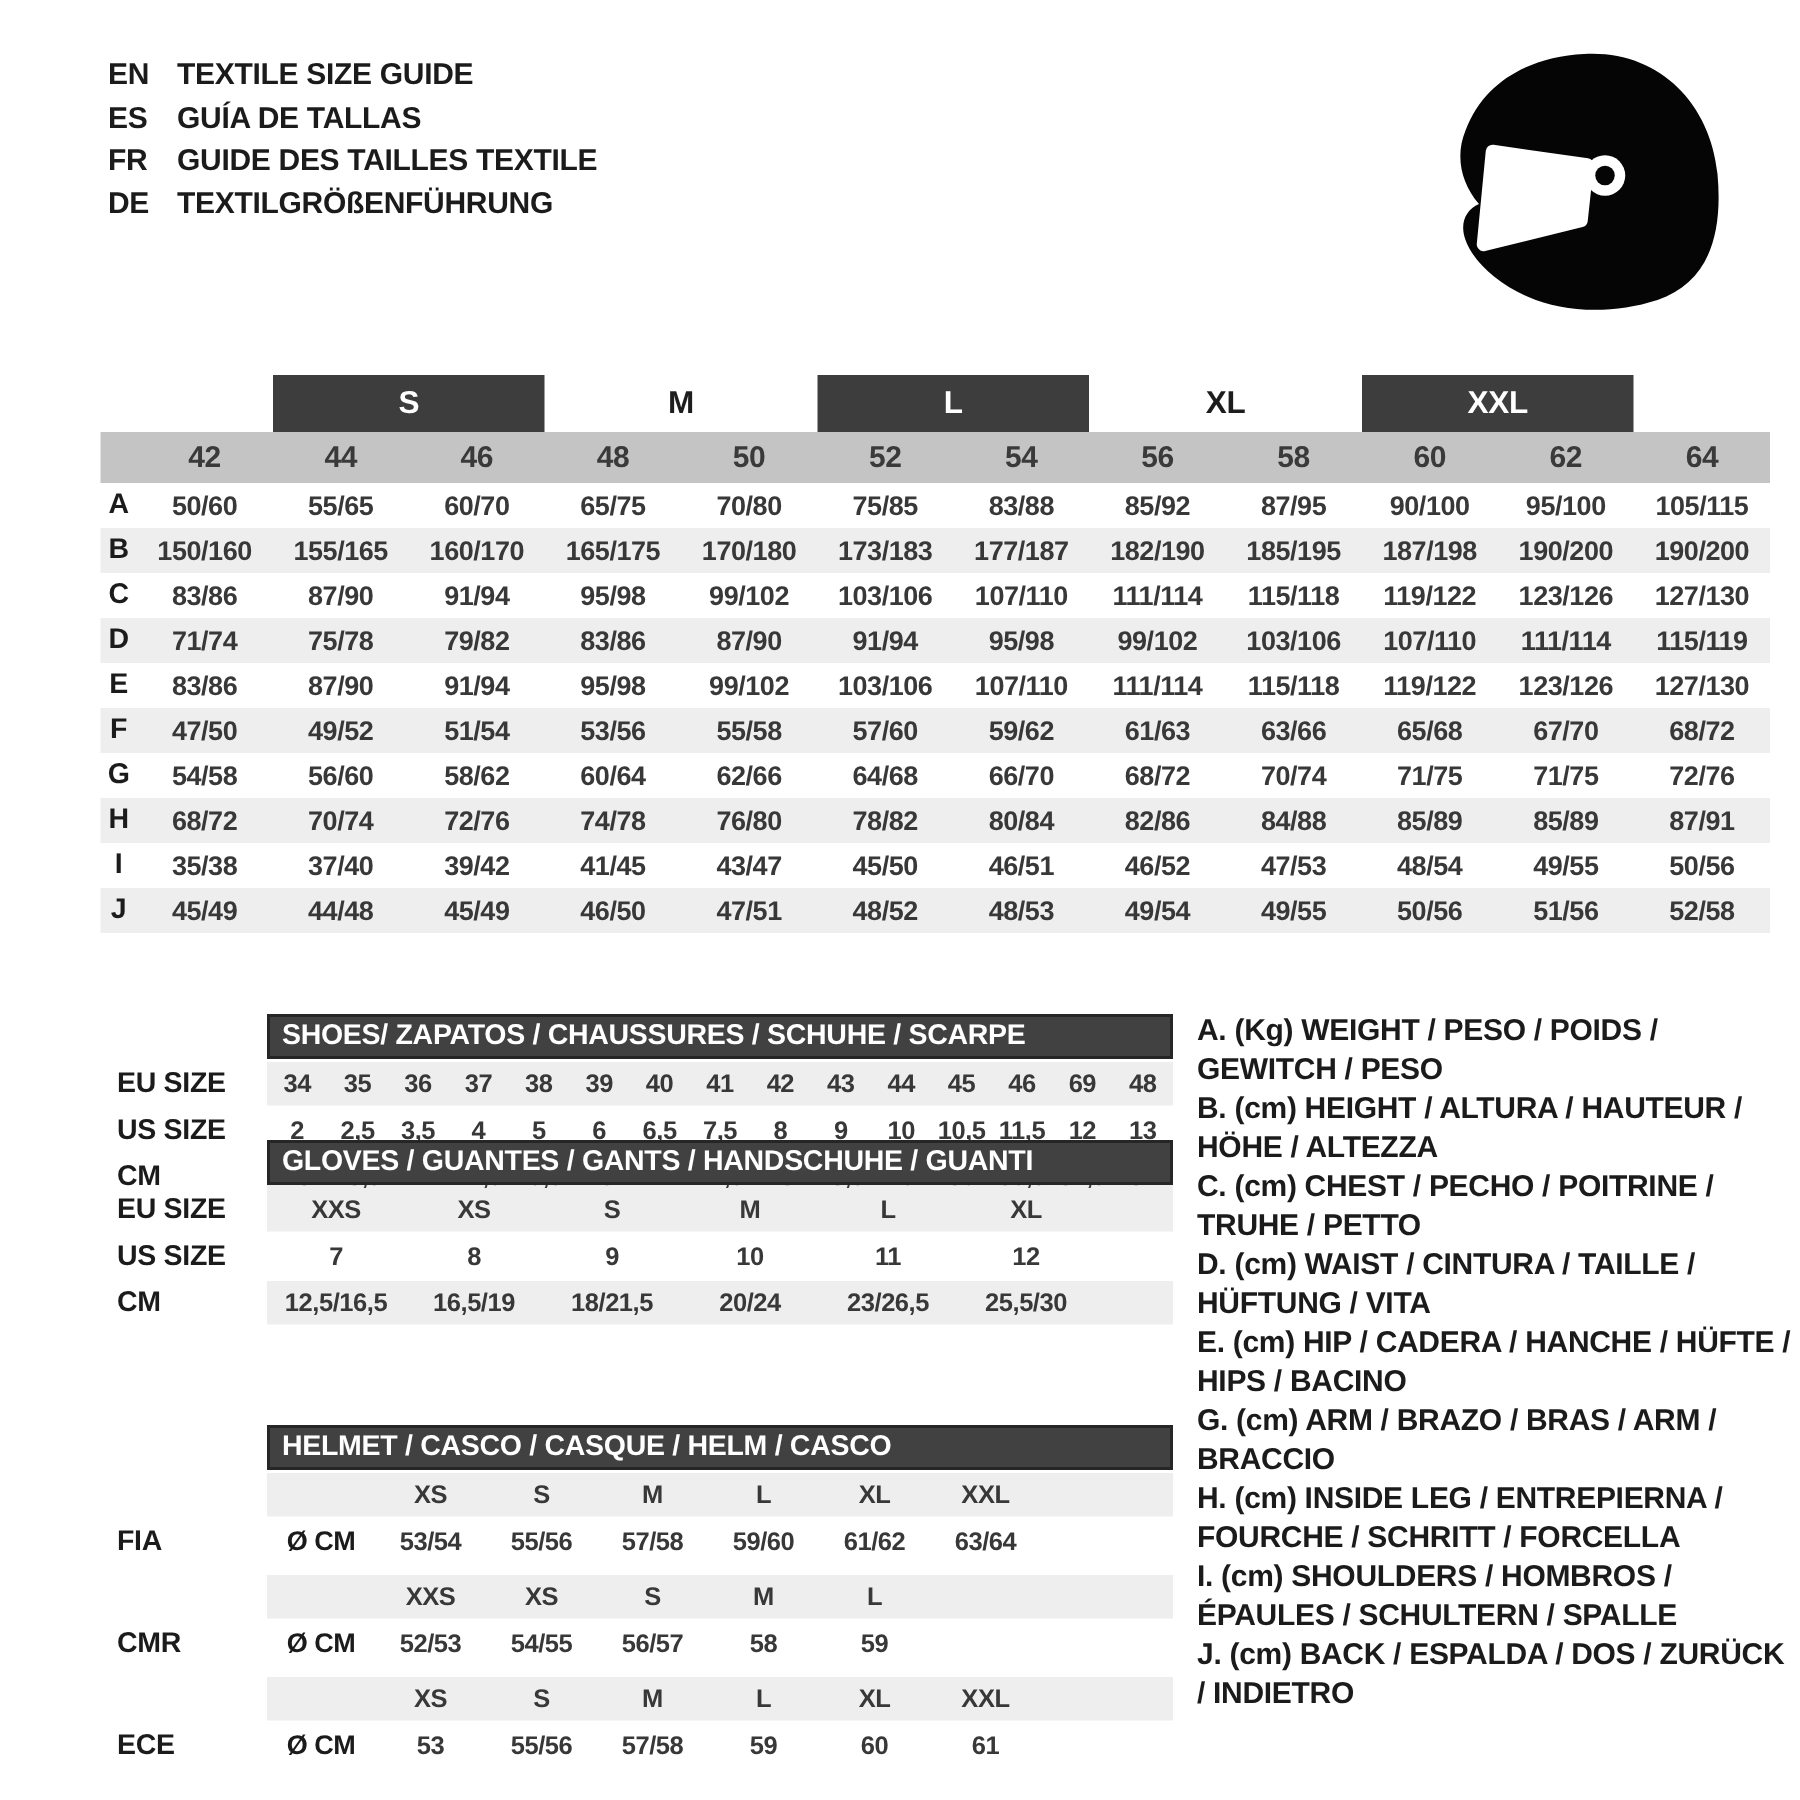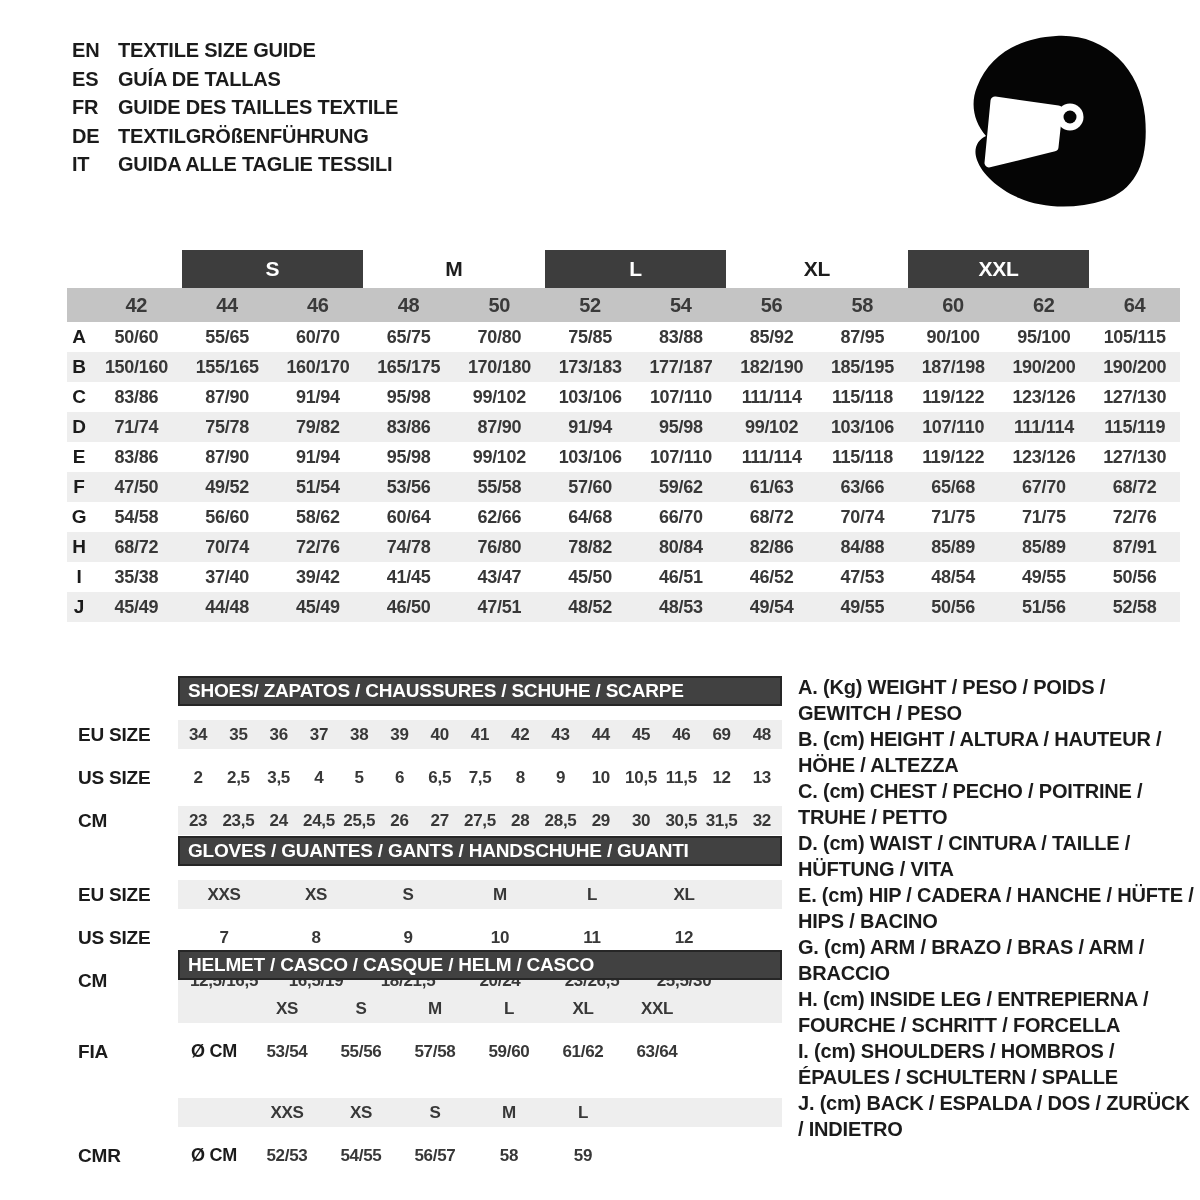--- a/index.html
+++ b/index.html
@@ -23,23 +23,23 @@
   .num-row{height:34px;background:#c4c4c4;}
   .num-cell,.val-cell,.rowlabel-cell{display:flex;align-items:center;justify-content:center;
       font-weight:700;letter-spacing:-0.3px;}
   .num-cell{font-size:20px;color:#3a3a3a;}
   .data-row{height:30px;}
   .data-row.shaded{background:#eeeeee;}
   .rowlabel-cell{font-size:19px;color:#1b1b1b;}
   .val-cell{font-size:18px;color:#383838;}
 
   
-  .section{position:absolute;left:78px;display:grid;grid-template-columns:100px 604px;row-gap:14px;}
+  .section{position:absolute;left:78px;display:grid;grid-template-columns:100px 604px;row-gap:2px;}
   #shoes{top:676px;}
-  #gloves{top:836px;}
+  #gloves{top:760px;}
   #helmet{top:950px;}
   .side-label{display:flex;align-items:center;font-size:19px;font-weight:700;letter-spacing:-0.2px;color:#1b1b1b;}
   .sec-bar{height:30px;background:#414141;border:2px solid #262626;box-sizing:border-box;color:#fff;
       display:flex;align-items:center;padding-left:8px;font-size:19px;font-weight:700;letter-spacing:-0.2px;}
   .sec-row{height:29px;display:flex;align-items:center;}
   .sec-row.shaded{background:#eeeeee;}
   .gap-row{grid-column:1 / 3;height:4px;}
   .cells{display:grid;height:100%;align-items:center;}
   .cells-15{width:604px;grid-template-columns:repeat(15,1fr);}
   .cells-6{width:560px;grid-template-columns:repeat(6,92px);}
@@ -64,24 +64,20 @@
         <span class="lang-code">ES</span>
         <span class="lang-title">GUÍA DE TALLAS</span>
       </div>
       <div class="lang-row">
         <span class="lang-code">FR</span>
         <span class="lang-title">GUIDE DES TAILLES TEXTILE</span>
       </div>
       <div class="lang-row">
         <span class="lang-code">DE</span>
         <span class="lang-title">TEXTILGRÖßENFÜHRUNG</span>
-      </div>
-      <div class="lang-row">
-        <span class="lang-code">IT</span>
-        <span class="lang-title">GUIDA ALLE TAGLIE TESSILI</span>
       </div>
     </div>
 
   <svg class="helmet-svg" width="205" height="180" viewBox="0 0 205 180">
     <path d="M103 6 C151 3 187 37 192 86 C196 130 184 159 152 170 C121 180 89 178 66 168 C45 159 29 144 24 130 C20 119 24 110 33 106 C21 92 17 74 24 57 C37 23 68 8 103 6 Z" fill="#050505"></path>
     <path d="M42 71 L105 80 L101 117 L36 133 Z" fill="#ffffff" stroke="#ffffff" stroke-width="9" stroke-linejoin="round"></path>
     <circle cx="117" cy="87" r="13.5" fill="#ffffff"></circle>
     <circle cx="117" cy="87" r="6.5" fill="#050505"></circle>
   </svg>
 

